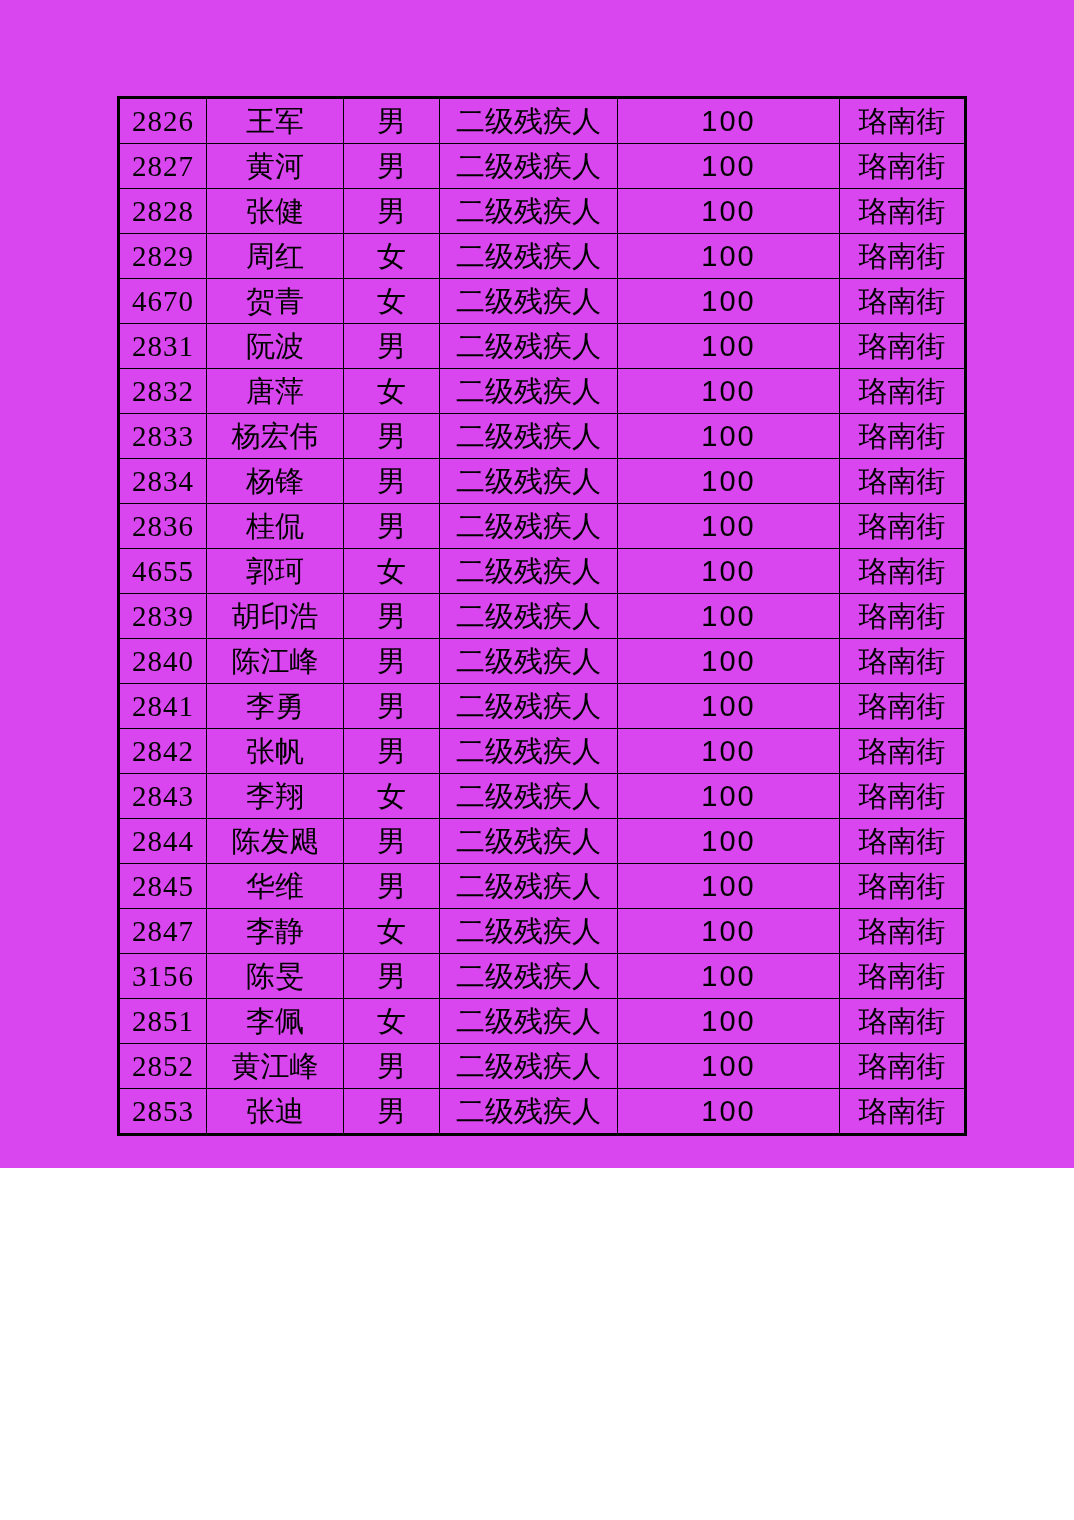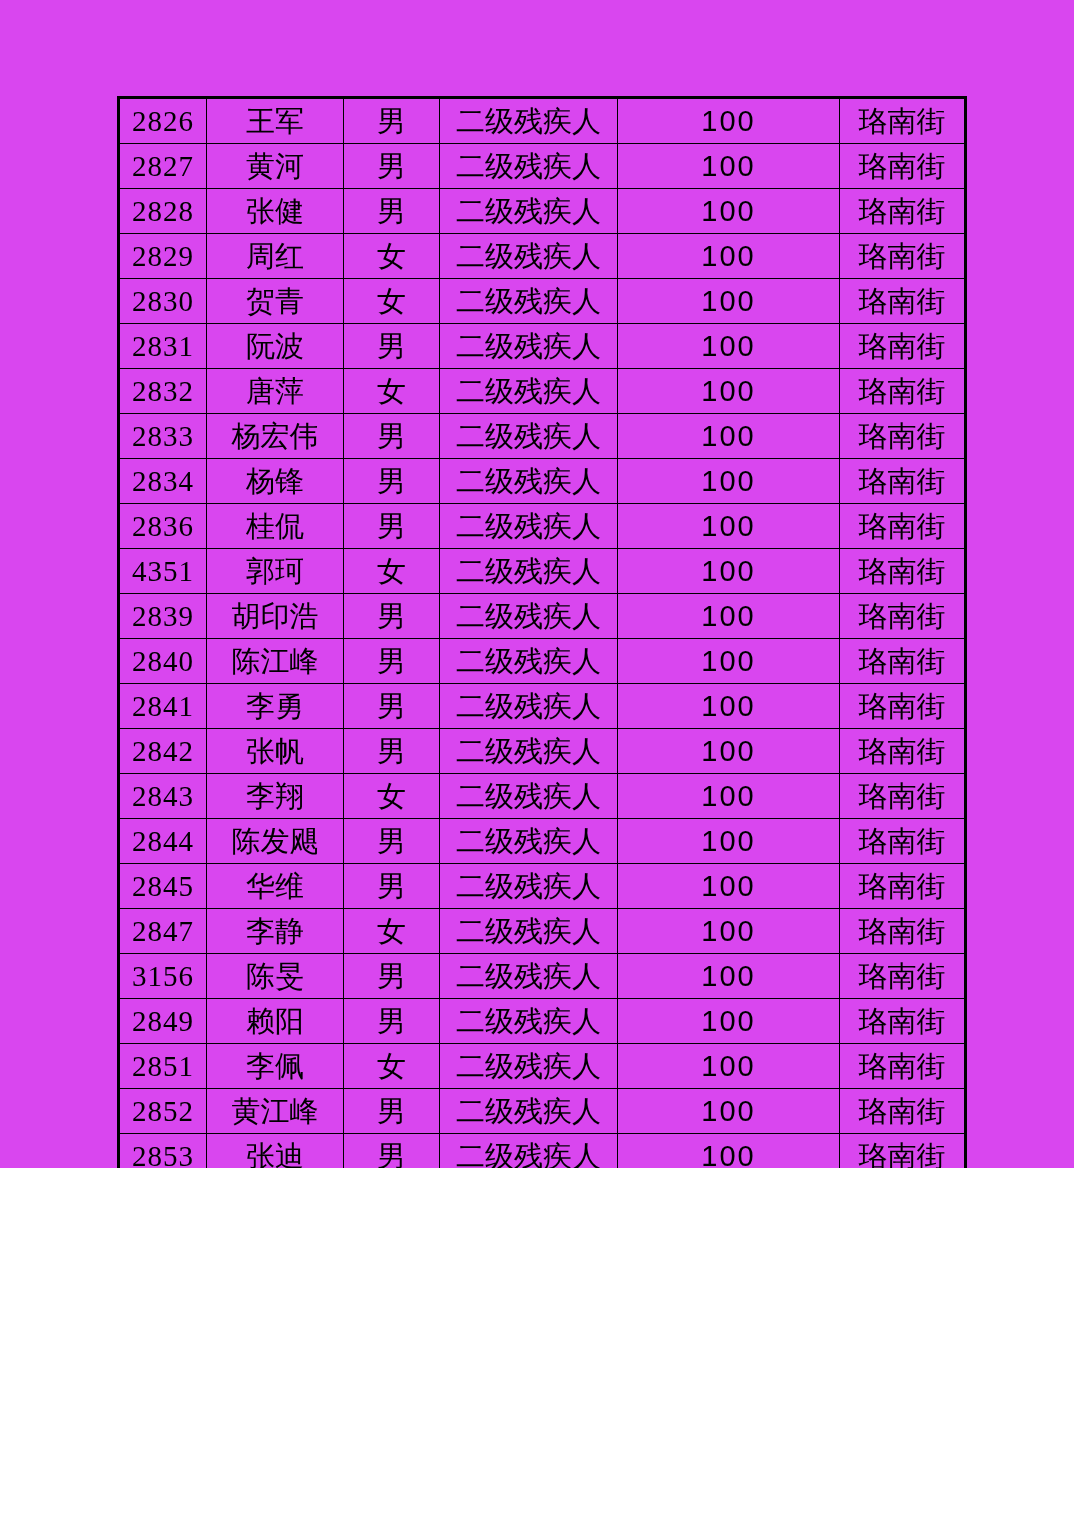--- a/index.html
+++ b/index.html
@@ -86,21 +86,21 @@
         </tr>
         <tr>
           <td class="cell-id">2829</td>
           <td class="cell-name">周红</td>
           <td class="cell-gender">女</td>
           <td class="cell-category">二级残疾人</td>
           <td class="cell-amount">100</td>
           <td class="cell-street">珞南街</td>
         </tr>
         <tr>
-          <td class="cell-id">2830</td>
+          <td class="cell-id">4670</td>
           <td class="cell-name">贺青</td>
           <td class="cell-gender">女</td>
           <td class="cell-category">二级残疾人</td>
           <td class="cell-amount">100</td>
           <td class="cell-street">珞南街</td>
         </tr>
         <tr>
           <td class="cell-id">2831</td>
           <td class="cell-name">阮波</td>
           <td class="cell-gender">男</td>
@@ -134,21 +134,21 @@
         </tr>
         <tr>
           <td class="cell-id">2836</td>
           <td class="cell-name">桂侃</td>
           <td class="cell-gender">男</td>
           <td class="cell-category">二级残疾人</td>
           <td class="cell-amount">100</td>
           <td class="cell-street">珞南街</td>
         </tr>
         <tr>
-          <td class="cell-id">4351</td>
+          <td class="cell-id">4655</td>
           <td class="cell-name">郭珂</td>
           <td class="cell-gender">女</td>
           <td class="cell-category">二级残疾人</td>
           <td class="cell-amount">100</td>
           <td class="cell-street">珞南街</td>
         </tr>
         <tr>
           <td class="cell-id">2839</td>
           <td class="cell-name">胡印浩</td>
           <td class="cell-gender">男</td>
@@ -208,28 +208,20 @@
           <td class="cell-id">2847</td>
           <td class="cell-name">李静</td>
           <td class="cell-gender">女</td>
           <td class="cell-category">二级残疾人</td>
           <td class="cell-amount">100</td>
           <td class="cell-street">珞南街</td>
         </tr>
         <tr>
           <td class="cell-id">3156</td>
           <td class="cell-name">陈旻</td>
-          <td class="cell-gender">男</td>
-          <td class="cell-category">二级残疾人</td>
-          <td class="cell-amount">100</td>
-          <td class="cell-street">珞南街</td>
-        </tr>
-        <tr>
-          <td class="cell-id">2849</td>
-          <td class="cell-name">赖阳</td>
           <td class="cell-gender">男</td>
           <td class="cell-category">二级残疾人</td>
           <td class="cell-amount">100</td>
           <td class="cell-street">珞南街</td>
         </tr>
         <tr>
           <td class="cell-id">2851</td>
           <td class="cell-name">李佩</td>
           <td class="cell-gender">女</td>
           <td class="cell-category">二级残疾人</td>

